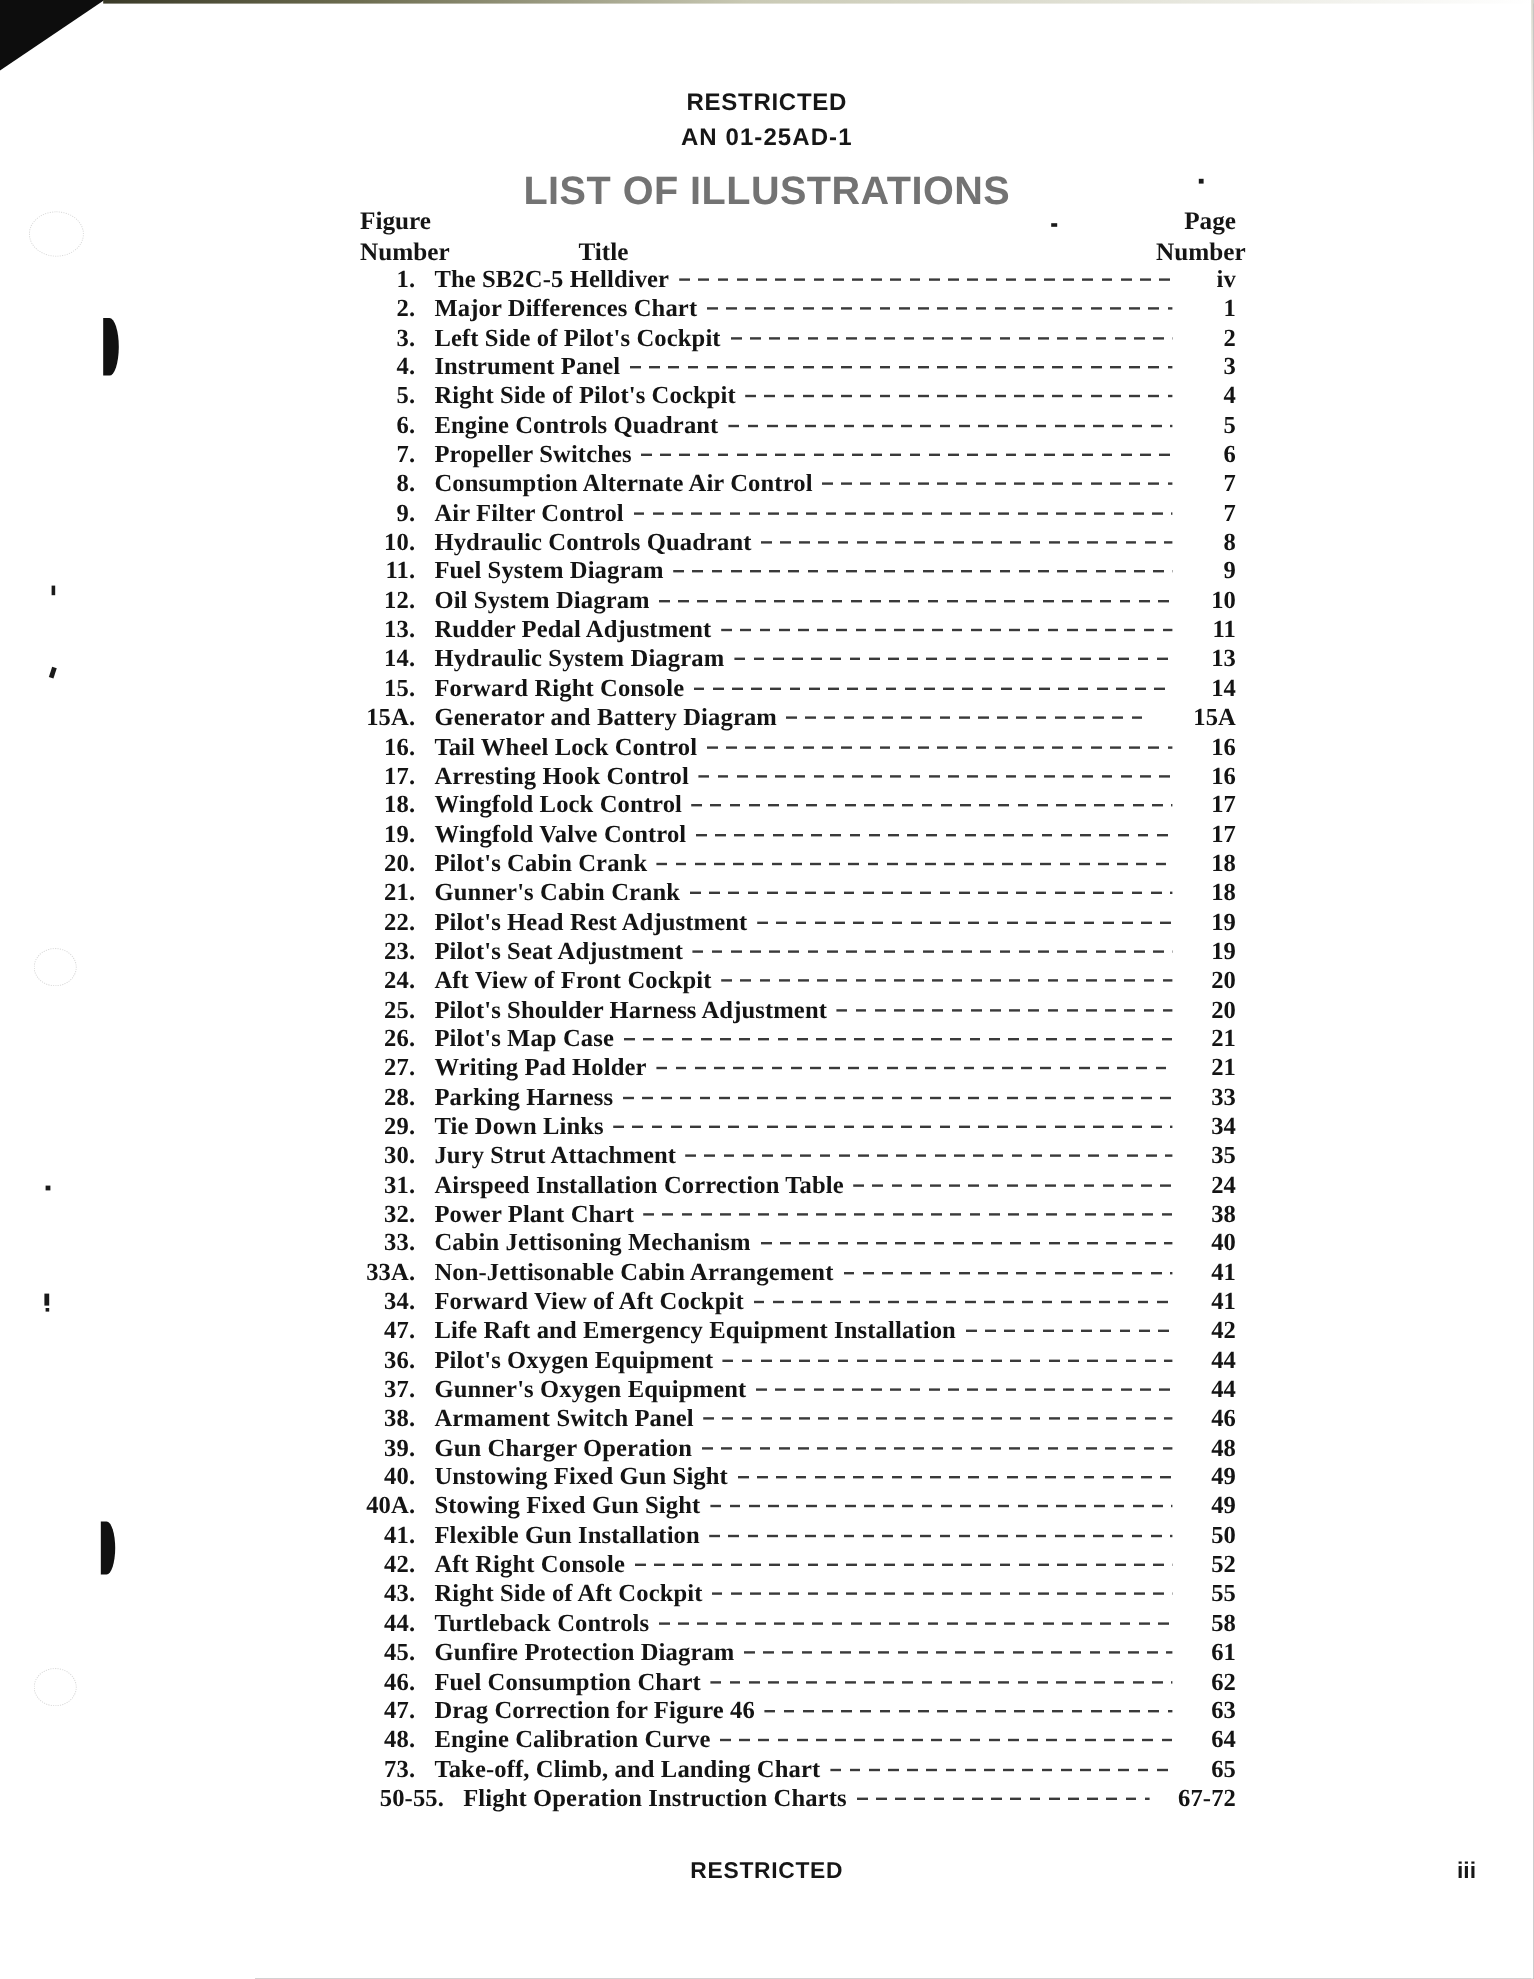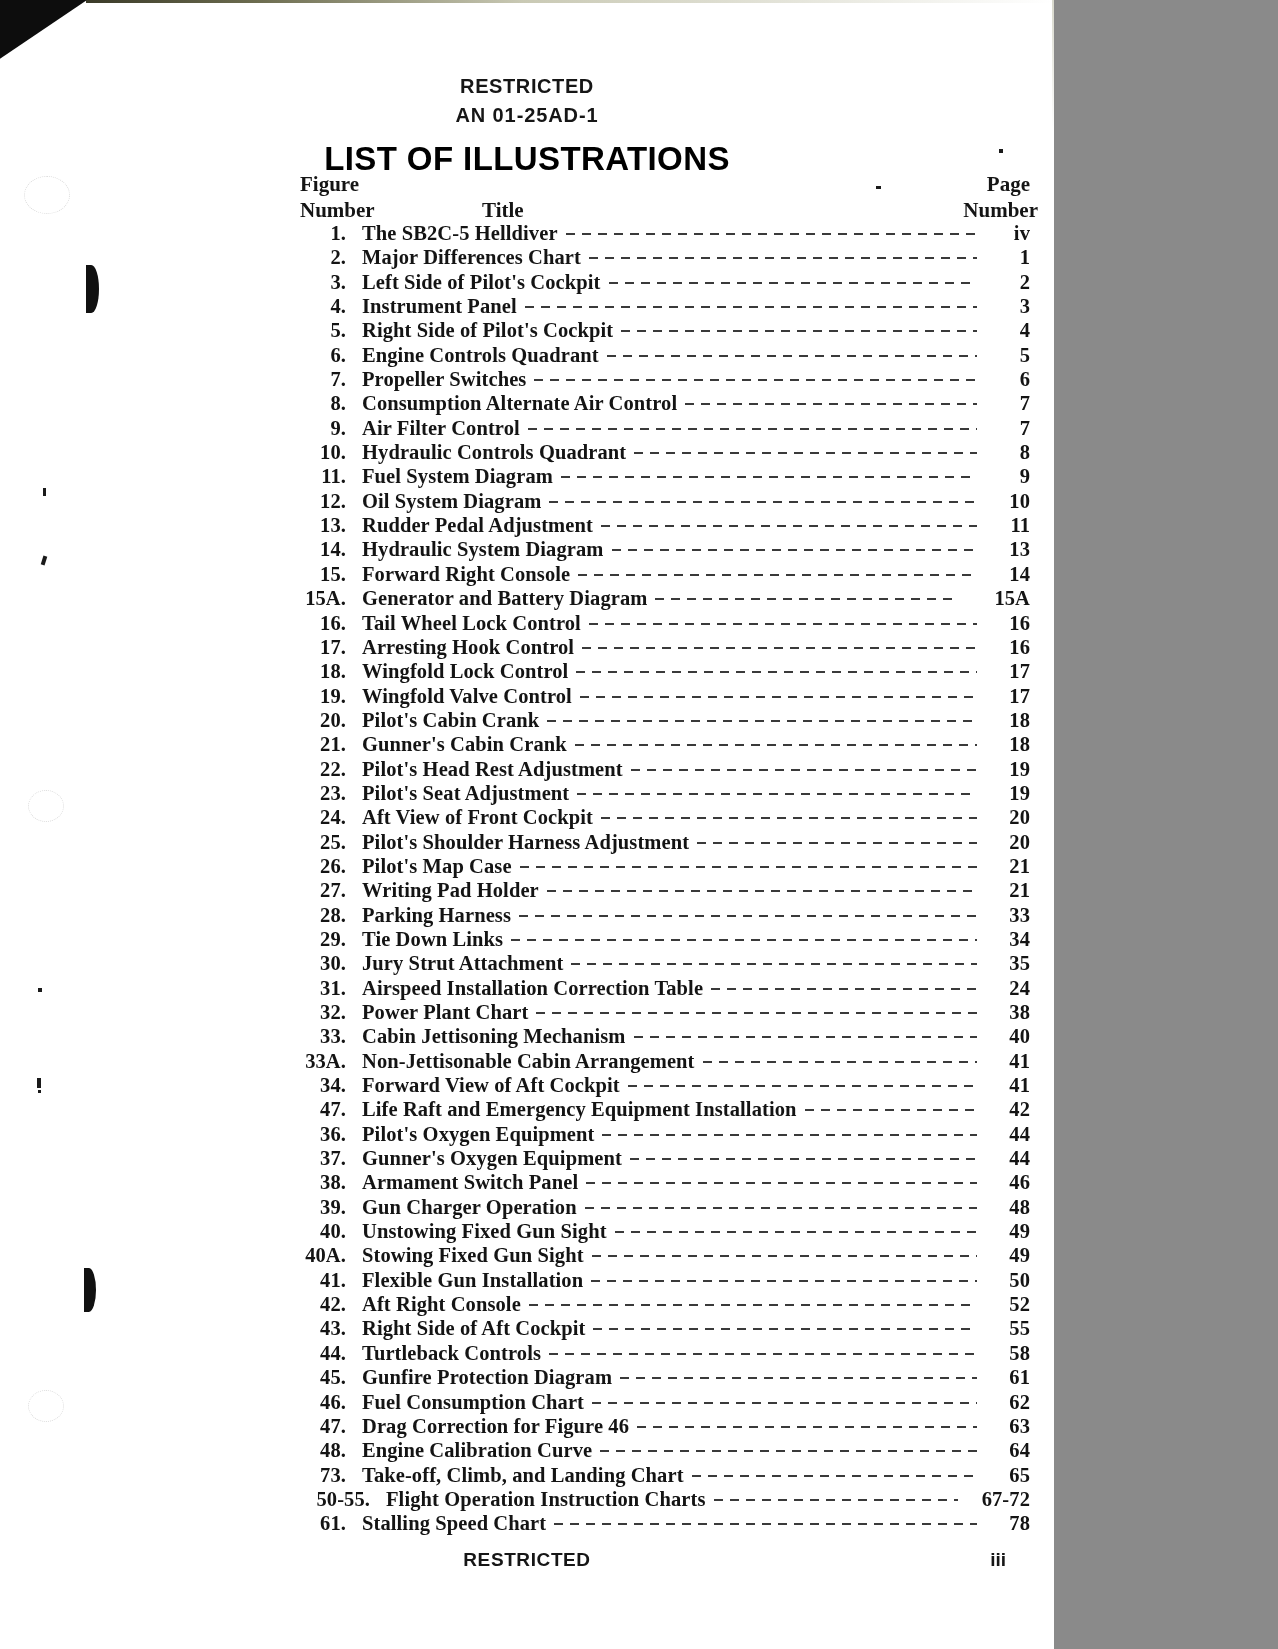--- a/index.html
+++ b/index.html
@@ -2,21 +2,21 @@
 <html><head>
 <meta charset="utf-8">
 <style>
   html, body {
     margin: 0;
     padding: 0;
     background: #8a8a8a;
   }
   .page {
     position: relative;
-    width: 1054px;
+    width: 1278px;
     height: 1649px;
     background: #ffffff;
     overflow: hidden;
     font-family: "Liberation Serif", "DejaVu Serif", serif;
     color: #111;
   }
 
   
   .scan-corner-tl {
     position: absolute;
@@ -72,21 +72,21 @@
   .hdr-docnum    { top: 104px; font-size: 20px; letter-spacing: 0.9px; }
 
   .doc-title {
     position: absolute;
     top: 140px; left: 0; right: 0;
     text-align: center;
     font-family: "Liberation Sans", "DejaVu Sans", sans-serif;
     font-weight: bold;
     font-size: 33px;
     letter-spacing: 0.4px;
-    color: #000000;
+    color: #737373;
   }
 
   
   .col-heads {
     position: absolute;
     top: 172px;
     left: 300px;
     width: 730px;
     height: 54px;
     font-weight: bold;
@@ -516,24 +516,18 @@
         <span class="figtitle">Take-off, Climb, and Landing Chart</span>
         <span class="leader"></span>
         <span class="pagenum">65</span>
       </div>
       <div class="toc-row">
         <span class="fignum wide">50-55.</span>
         <span class="figtitle">Flight Operation Instruction Charts</span>
         <span class="leader tight"></span>
         <span class="pagenum range">67-72</span>
       </div>
-      <div class="toc-row">
-        <span class="fignum">61.</span>
-        <span class="figtitle">Stalling Speed Chart</span>
-        <span class="leader"></span>
-        <span class="pagenum">78</span>
-      </div>
     </div>
 
   <div class="footer-restricted">RESTRICTED</div>
   <div class="footer-folio">iii</div>
 
 </div>
 
 </body></html>

